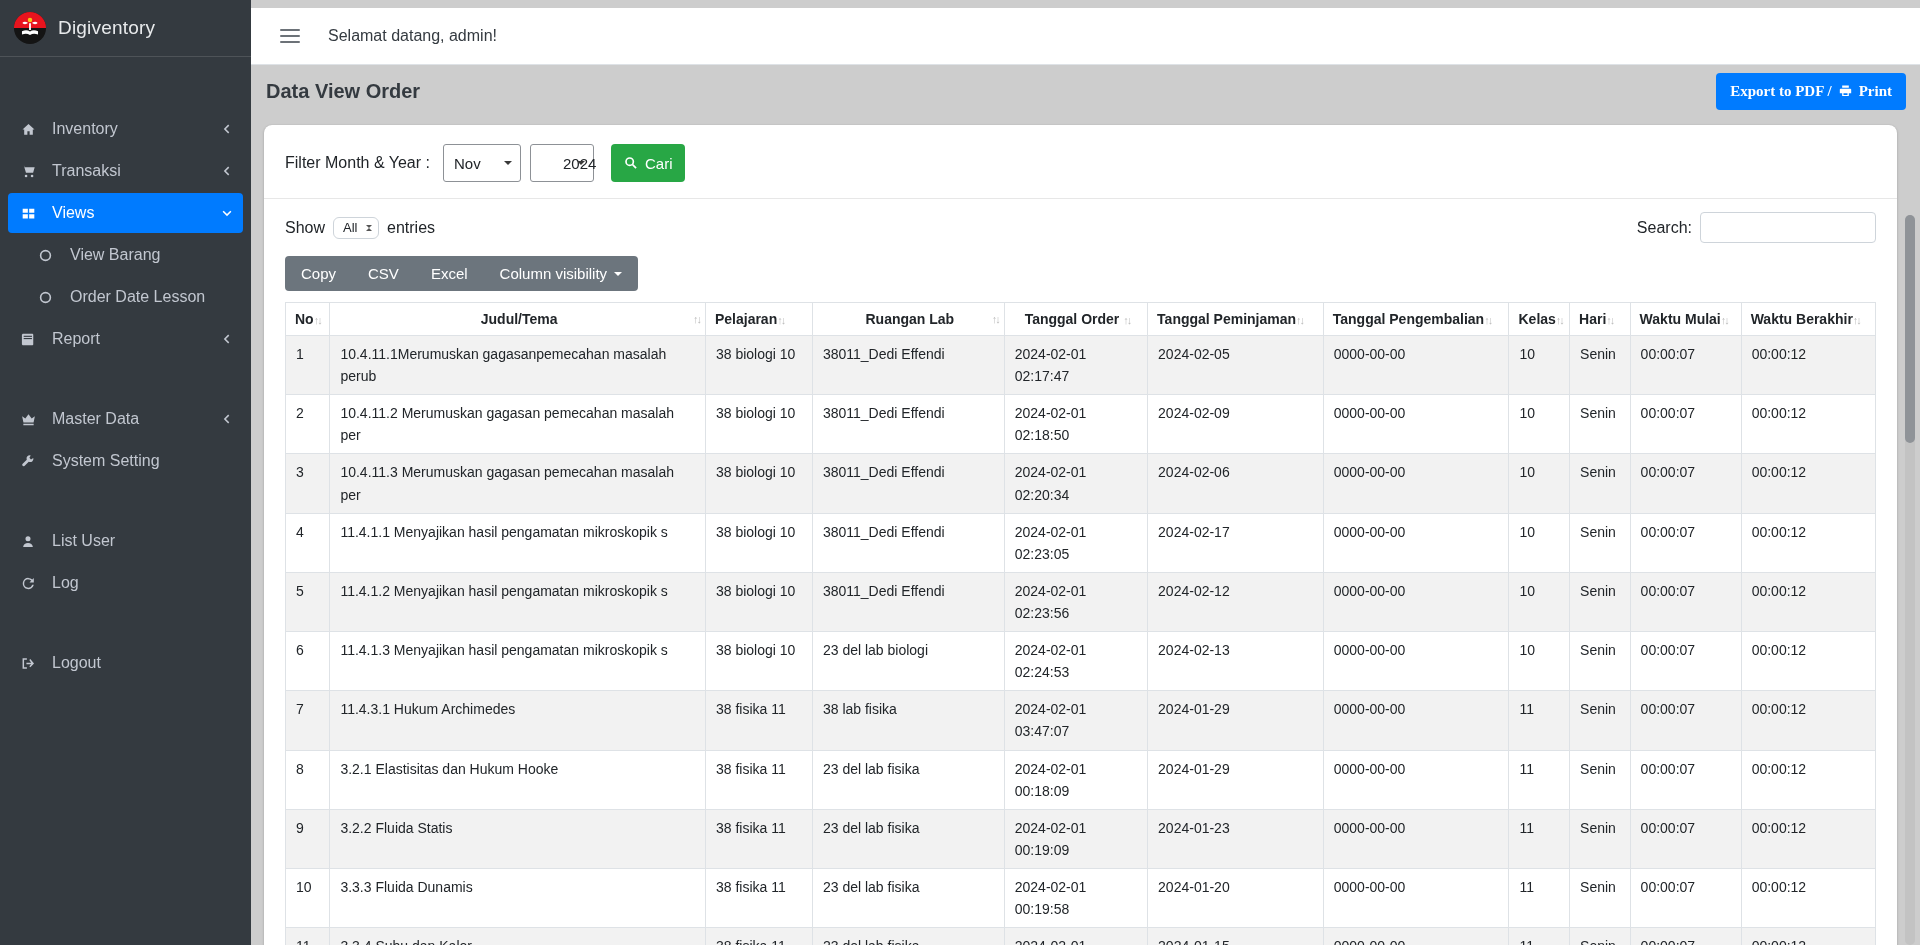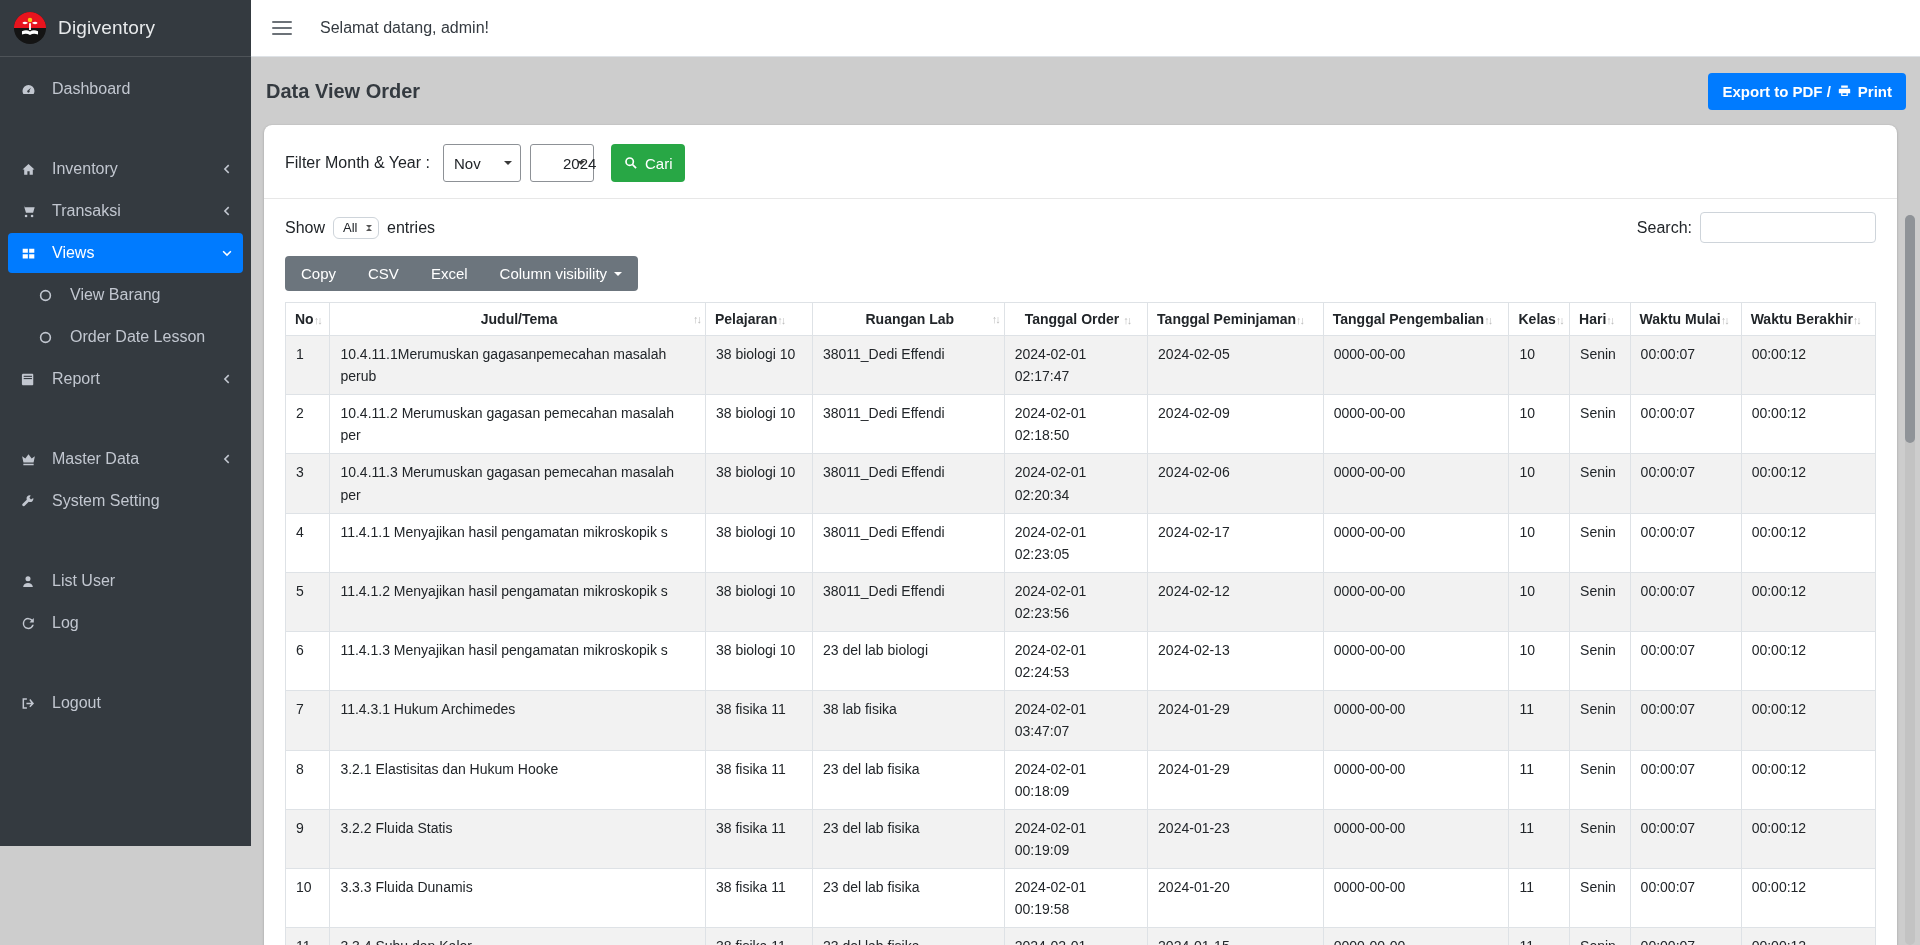--- a/index.html
+++ b/index.html
@@ -2,42 +2,42 @@
 <html><head>
 <meta charset="utf-8">
 <style>
   * { margin:0; padding:0; box-sizing:border-box; }
   html,body { width:1920px; height:945px; overflow:hidden; }
   body {
     font-family:"Liberation Sans","DejaVu Sans",sans-serif;
     background:#cdcdcd; color:#212529; position:relative;
   }
   
-  .sidebar { position:absolute; left:0; top:0; width:251px; height:846px; background:#343a40; z-index:30; }
+  .sidebar { position:absolute; left:0; top:0; width:251px; height:945px; background:#343a40; z-index:30; }
   .brand { height:57px; display:flex; align-items:center; gap:11px; padding:0 13px; border-bottom:1px solid rgba(255,255,255,.13); cursor:pointer; }
   .brand-name { color:#e8eaec; font-size:19px; letter-spacing:.2px; }
   .nav { padding:12px 8px 0 8px; }
   .sb-link { display:flex; align-items:center; height:40px; margin-bottom:2px; padding:0 10px 0 12px; border-radius:4px; color:#c2c7d0; font-size:16px; cursor:pointer; }
   .sb-link .ic { width:21px; height:17px; margin-right:11px; flex:0 0 21px; display:flex; align-items:center; }
   .sb-link svg { display:block; }
   .sb-link .chev { margin-left:auto; display:flex; }
   .sb-link.blue { background:#007bff; color:#fff; }
   .sb-link.lightactive { background:#f1f1f1; color:#343a40; }
   .sb-sub { padding-left:30px; }
   .gap { margin-top:40px; }
   
-  .topbar { position:absolute; left:251px; right:0; top:0; height:57px; background:#fff; border-bottom:1px solid #dee2e6; display:flex; align-items:center; padding:0 21px; z-index:20; }
+  .topbar { position:absolute; left:251px; right:0; top:8px; height:57px; background:#fff; border-bottom:1px solid #dee2e6; display:flex; align-items:center; padding:0 29px; z-index:20; }
   .hamburger { width:20px; cursor:pointer; margin-right:28px; }
   .hamburger i { display:block; height:2px; background:#6c7278; margin:4px 0; border-radius:1px; }
   .greeting { font-size:16px; color:#343a40; }
   
   .content { position:absolute; left:251px; top:57px; right:0; bottom:0; }
   .page-head { position:absolute; left:15px; right:14px; top:12px; height:44px; display:flex; align-items:center; justify-content:space-between; }
   .page-title { font-size:20px; font-weight:600; color:#343a40; }
-  .btn-export { background:#007bff; color:#fff; border:none; border-radius:4px; height:37px; padding:0 14px; font-size:15px; font-weight:600; display:inline-flex; align-items:center; gap:6px; cursor:pointer; font-family:Liberation Sans, sans-serif; }
+  .btn-export { background:#007bff; color:#fff; border:none; border-radius:4px; height:37px; padding:0 14px; font-size:15px; font-weight:600; display:inline-flex; align-items:center; gap:6px; cursor:pointer; font-family:Liberation Serif, serif; }
   .card { position:absolute; left:13px; top:68px; width:1633px; height:1050px; background:#fff; border-radius:8px; box-shadow:0 0 1px rgba(0,0,0,.15),0 1px 3px rgba(0,0,0,.18); padding:17px 21px; }
   
   .filter-section { display:flex; align-items:center; gap:9px; margin:0 -21px 13px; padding:2px 21px 16px; border-bottom:1px solid #e7e7e7; }
   .filter-label { font-size:16px; color:#212529; margin-right:4px; }
   .sel { position:relative; height:38px; border:1px solid #8d9196; border-radius:3px; background:#fff; display:inline-flex; align-items:center; padding:0 24px 0 10px; font-size:15px; cursor:pointer; }
   .sel::after { content:""; position:absolute; right:8px; top:50%; margin-top:-2px; border:4px solid transparent; border-top-color:#3a3a3a; }
   .sel-month { width:78px; }
   .sel-year { width:64px;padding-left:32px; }
   .btn-cari { background:#28a745; color:#fff; border:none; border-radius:4px; height:38px; padding:0 13px; font-size:15px; display:inline-flex; align-items:center; gap:7px; margin-left:8px; cursor:pointer; font-family:inherit; }
   
@@ -79,28 +79,20 @@
         <circle cx="18" cy="9.5" r="2.4" fill="#f5c518"></circle>
         <path d="M15.8 12.5c-2.3-1.6-4.6-1.5-5.9.1 1.7 1.8 4 2 5.9-.1zM20.2 12.5c2.3-1.6 4.6-1.5 5.9.1-1.7 1.8-4 2-5.9-.1z" fill="#fff"></path>
         <path d="M17 13h2v7h-2z" fill="#fff"></path>
         <path d="M9.5 21.5c3.2-1.6 6-1.6 8.5.2 2.5-1.8 5.3-1.8 8.5-.2v3.4c-3.2-1.3-6-1.2-8.5.5-2.5-1.7-5.3-1.8-8.5-.5z" fill="#fff"></path>
       </svg>
     </span>
     <span class="brand-name">Digiventory</span>
   </div>
 
   <div class="nav">
-    <div class="sb-link">
-      <span class="ic">
-          <svg width="17" height="15" viewBox="0 0 16 16" fill="currentColor">
-            <path d="M8 3.1a6.4 6.4 0 0 0-6.4 6.4c0 1.2.33 2.3.92 3.2h10.96c.59-.9.92-2 .92-3.2A6.4 6.4 0 0 0 8 3.1zm1 6a1.35 1.35 0 1 1-2-.1l3.7-3z"></path>
-          </svg>
-        </span>
-      <span>Dashboard</span>
-    </div>
 
     <div class="sb-link gap">
       <span class="ic">
           <svg width="17" height="15" viewBox="0 0 16 16" fill="currentColor">
             <path d="M8 2.1 1.6 7.9h1.8v5.8h3.4V9.8h2.4v3.9h3.4V7.9h1.8z"></path>
           </svg>
         </span>
       <span>Inventory</span>
       <span class="chev">
           <svg width="12" height="12" viewBox="0 0 14 14" fill="none" stroke="currentColor" stroke-width="1.8">

